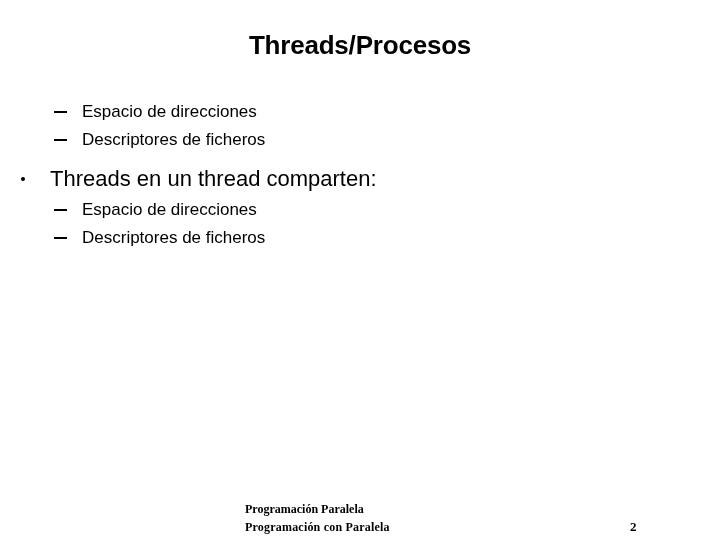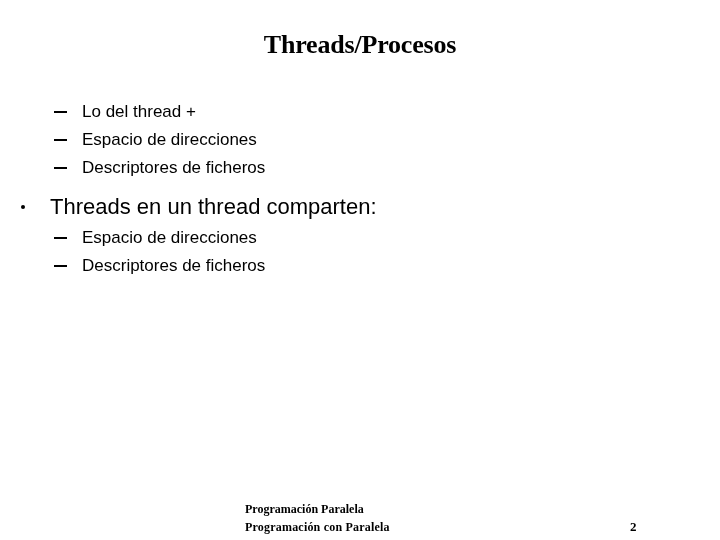--- a/index.html
+++ b/index.html
@@ -19,21 +19,21 @@
     width: 720px;
     height: 540px;
     background: #ffffff;
   }
   .slide-title {
     position: absolute;
     left: 0;
     top: 30px;
     width: 720px;
     text-align: center;
-    font-family: Liberation Serif, serif;
+    font-family: Liberation Sans, sans-serif;
     font-weight: bold;
     font-size: 26px;
     letter-spacing: -0.2px;
     line-height: 30px;
     white-space: nowrap;
   }
   .body-block {
     position: absolute;
     left: 0;
     top: 98px;
@@ -116,24 +116,20 @@
 <div class="slide">
 
   <div class="slide-title">Threads/Procesos</div>
 
   <div class="body-block">
 
 
     <div class="group">
       <div class="lvl2">
         <span class="bullet-dash"></span>
-        <span>Lo del thread +</span>
-      </div>
-      <div class="lvl2">
-        <span class="bullet-dash"></span>
         <span>Espacio de direcciones</span>
       </div>
       <div class="lvl2">
         <span class="bullet-dash"></span>
         <span>Descriptores de ficheros</span>
       </div>
     </div>
 
     <div class="group">
       <div class="lvl1">

